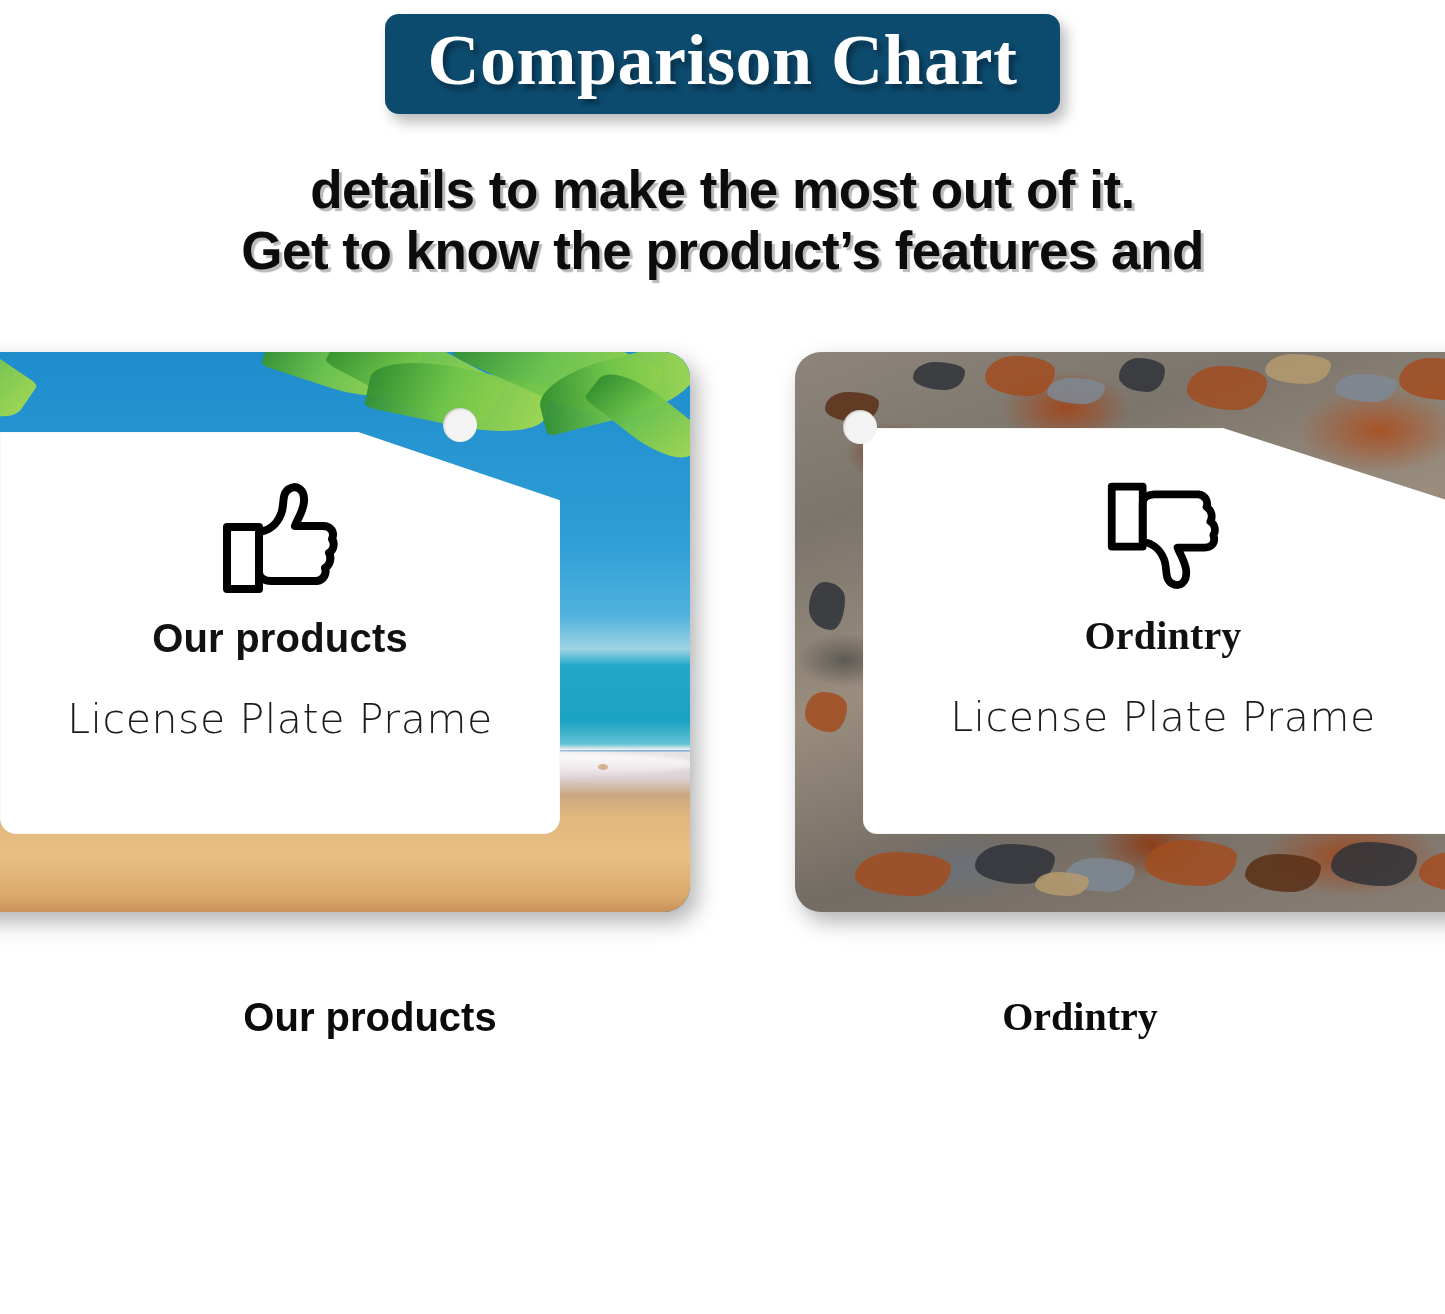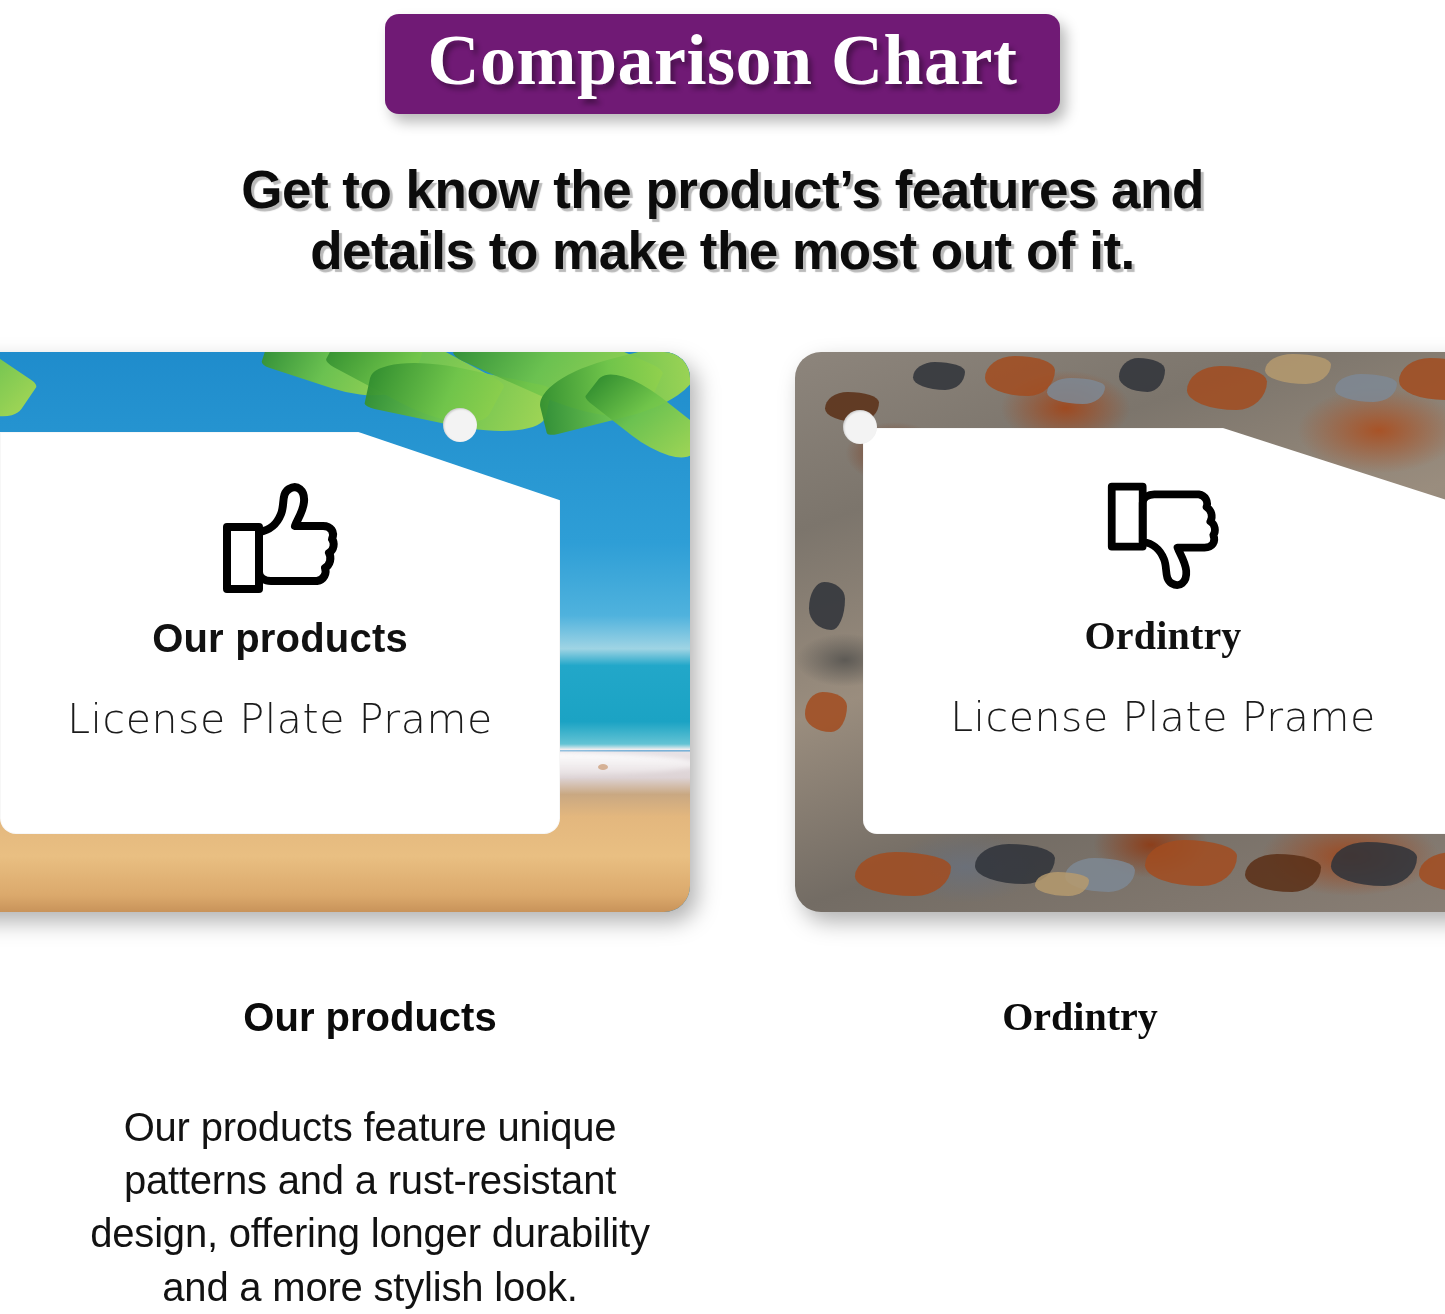--- a/index.html
+++ b/index.html
@@ -19,21 +19,21 @@
   
   .banner-wrap {
     position: absolute;
     top: 14px;
     left: 0;
     width: 1445px;
     text-align: center;
   }
   .banner {
     display: inline-block;
-    background: #701a75;
+    background: #0c4a6e;
     border-radius: 14px;
     padding: 8px 42px 14px 42px;
     box-shadow: 6px 8px 14px rgba(0,0,0,0.28);
   }
   .banner-title {
     font-family: "Liberation Serif", serif;
     font-weight: bold;
     font-size: 72px;
     line-height: 1.08;
     color: #ffffff;
@@ -254,22 +254,22 @@
 </head>
 <body>
 
 <div class="banner-wrap">
   <div class="banner">
     <div class="banner-title">Comparison Chart</div>
   </div>
 </div>
 
 <div class="subtitle">
+  <span>details to make the most out of it.</span>
   <span>Get to know the product’s features and</span>
-  <span>details to make the most out of it.</span>
 </div>
 
 <div class="frames">
 
   <div class="frame frame-left">
     <div class="tex tex-beach">
 
       <div class="palm-frond" style="left:330px;top:-34px;width:150px;height:72px;transform:rotate(18deg);"></div>
       <div class="palm-frond" style="left:392px;top:-12px;width:170px;height:66px;transform:rotate(28deg);"></div>
       <div class="palm-frond" style="left:430px;top:16px;width:180px;height:58px;transform:rotate(12deg);"></div>
@@ -363,19 +363,18 @@
       </div>
     </div>
 
     <div class="hole" style="left:48px;top:58px;"></div>
   </div>
 </div>
 
 <div class="columns">
   <div class="col col-left">
     <div class="col-heading col-heading-sans">Our products</div>
-    <div class="col-body">Our products feature unique patterns and a rust-resistant design, offering longer durability and a more stylish look.</div>
   </div>
 
   <div class="col col-right">
     <div class="col-heading col-heading-serif">Ordintry</div>
   </div>
 </div>
 
 </body></html>

